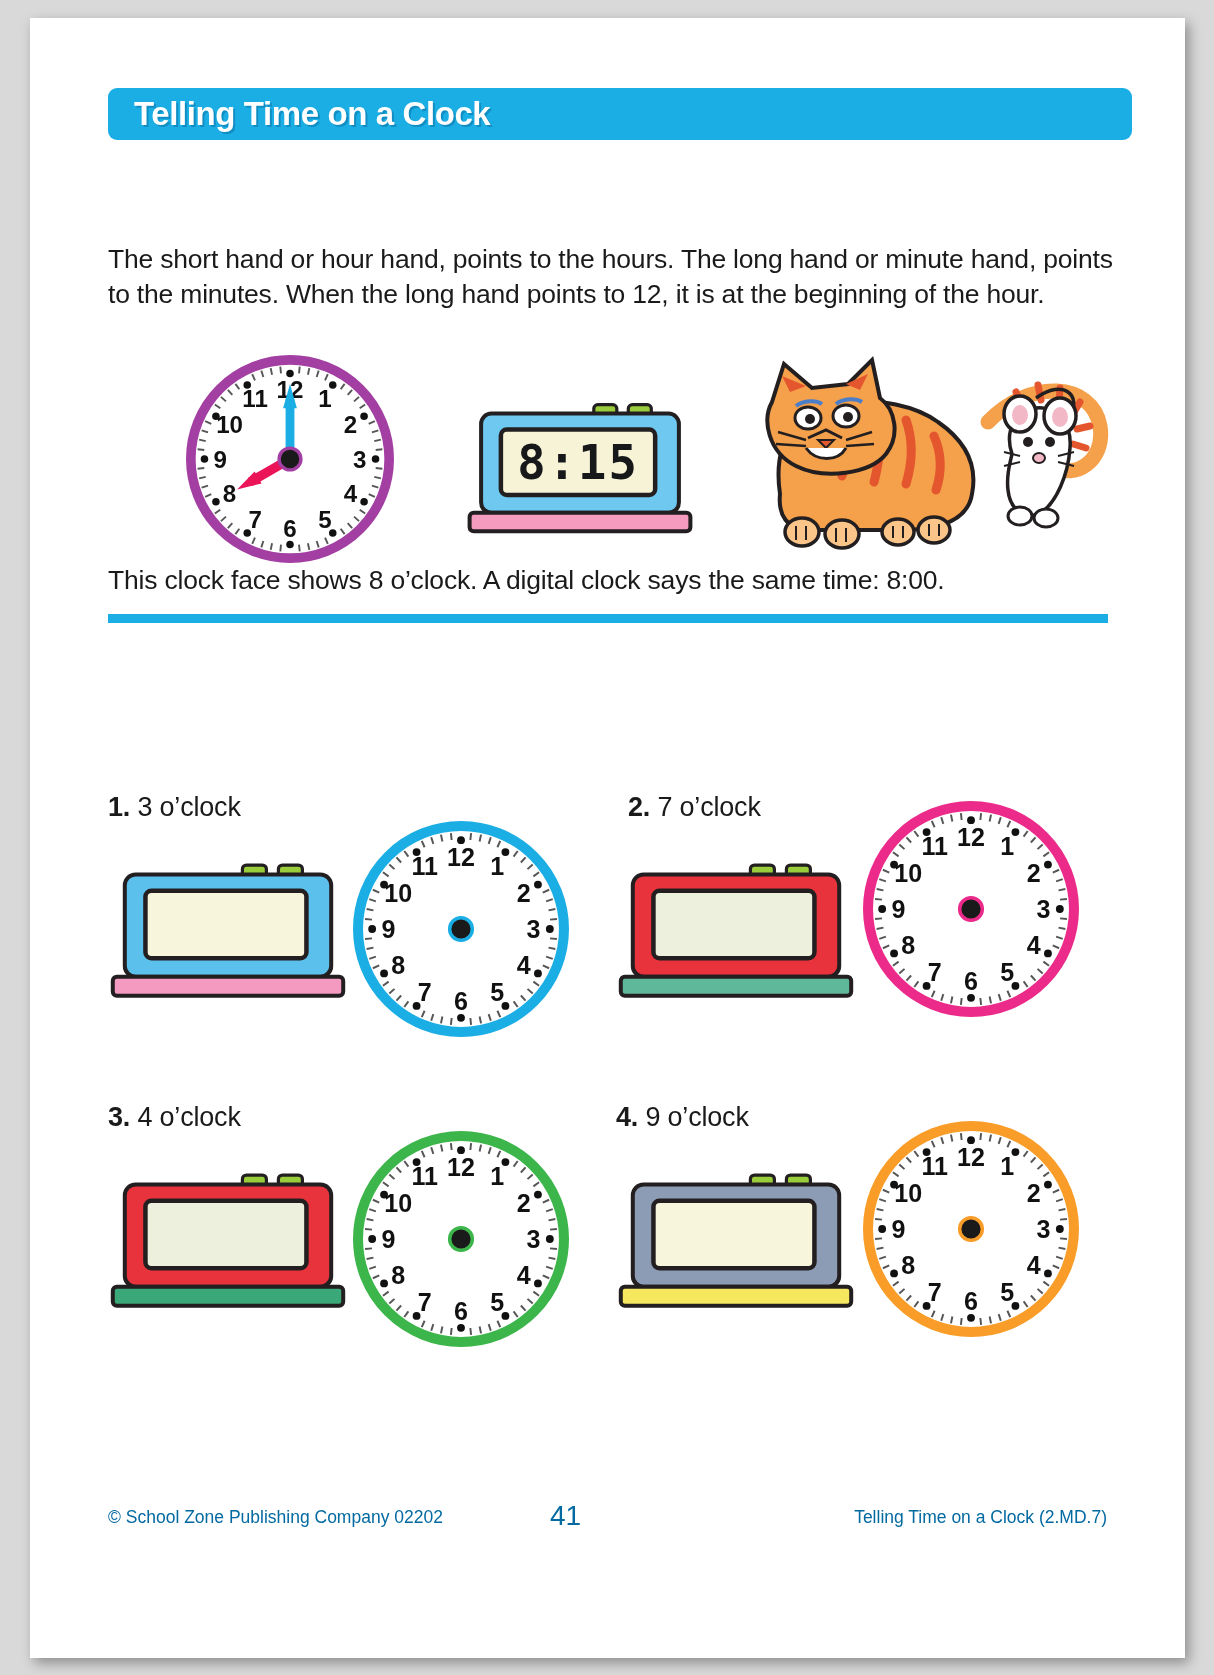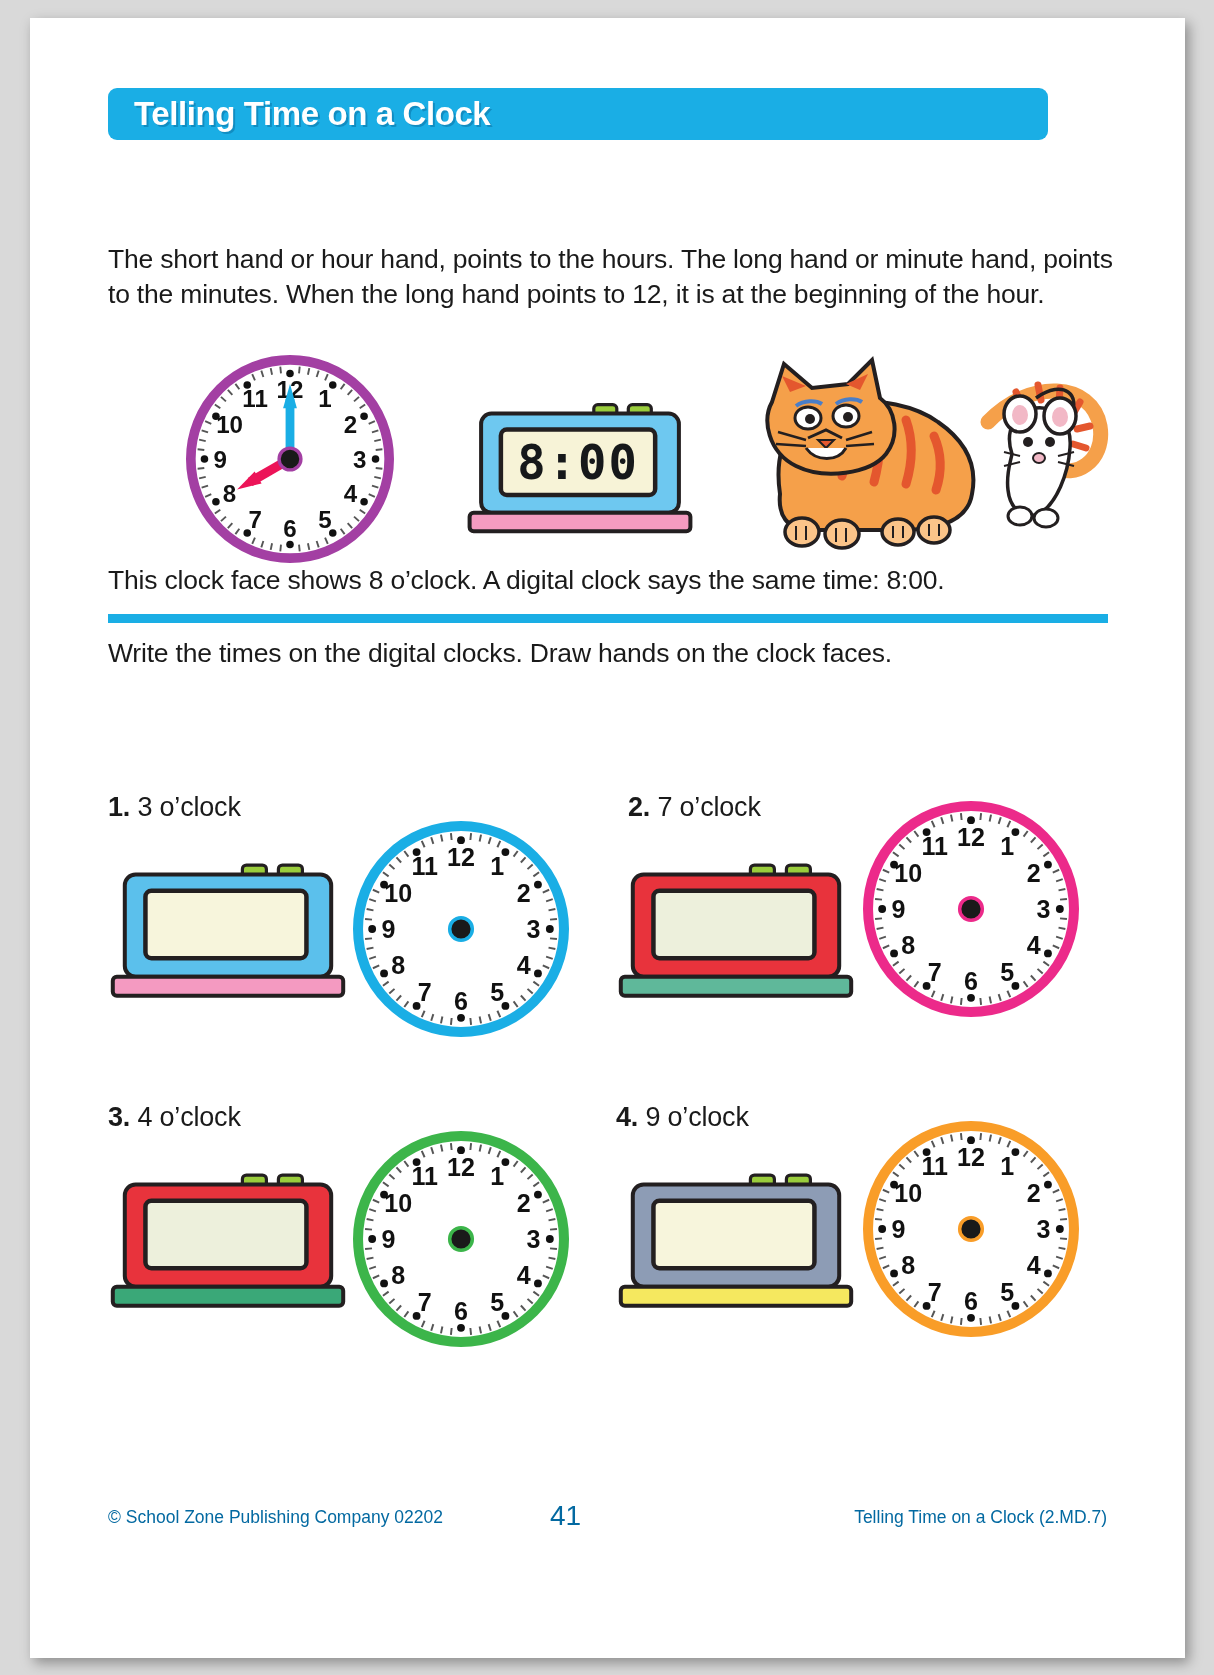--- a/index.html
+++ b/index.html
@@ -20,21 +20,21 @@
     height: 1640px;
     background: #ffffff;
     box-shadow: 4px 5px 12px rgba(0,0,0,0.35);
   }
 
   
   .title-bar {
     position: absolute;
     left: 78px;
     top: 70px;
-    width: 940px;
+    width: 1024px;
     height: 52px;
     background: #1aaee5;
     border-radius: 9px;
   }
   .title-bar .title-text {
     position: absolute;
     left: 26px;
     top: 7px;
     font-size: 33px;
     font-weight: bold;
@@ -224,21 +224,21 @@
       </div>
 
     <div class="digital" id="ex-digital" style="left:435px; top:52px; width:230px; height:160px;">
         <svg width="230" height="160" viewBox="0 0 230 160">
           <rect x="128.8" y="16.6" width="23" height="18" rx="4" fill="#9acd3c" stroke="#231f20" stroke-width="3.2"></rect>
           <rect x="163.29999999999998" y="16.6" width="23" height="18" rx="4" fill="#9acd3c" stroke="#231f20" stroke-width="3.2"></rect>
           <rect x="16.1" y="25.6" width="197.79999999999998" height="99.2" rx="10.35" fill="#6ec8f0" stroke="#231f20" stroke-width="4"></rect>
           <rect x="35.88" y="41.472" width="154.284" height="65.47200000000001" rx="6" fill="#f7f3d7" stroke="#231f20" stroke-width="4.5"></rect>
           <rect x="4.6000000000000005" y="124.80000000000001" width="220.79999999999998" height="18.400000000000002" rx="4" fill="#f59bc0" stroke="#231f20" stroke-width="4"></rect>
         </svg>
-      <div class="lcd-text" id="ex-lcd" style="left: 35.88px; top: 50.6381px; width: 154.284px; text-align: center; font-size: 47.1398px; line-height: 47.1398px;">8:00</div>
+      <div class="lcd-text" id="ex-lcd" style="left: 35.88px; top: 50.6381px; width: 154.284px; text-align: center; font-size: 47.1398px; line-height: 47.1398px;">8:15</div>
     </div>
 
     <div class="critters">
       <svg width="390" height="220" viewBox="0 0 390 220">
 
         <path d="M268 78 C 310 34, 372 38, 380 82 C 386 118, 352 136, 336 122" fill="none" stroke="#231f20" stroke-width="4"></path>
         <path d="M268 78 C 310 34, 372 38, 380 82 C 386 118, 352 136, 336 122" fill="none" stroke="#f5a04a" stroke-width="15" stroke-linecap="round"></path>
         <g stroke="#e4572e" stroke-width="7" stroke-linecap="round">
           <line x1="296" y1="48" x2="302" y2="62"></line>
           <line x1="318" y1="41" x2="321" y2="56"></line>
@@ -323,21 +323,20 @@
         <g fill="#ffffff" stroke="#231f20" stroke-width="3">
           <ellipse cx="300" cy="172" rx="12" ry="9"></ellipse>
           <ellipse cx="326" cy="174" rx="12" ry="9"></ellipse>
         </g>
       </svg>
     </div>
   </div>
 
   <div class="caption">This clock face shows 8 o’clock. A digital clock says the same time: 8:00.</div>
   <div class="divider"></div>
-  <div class="instructions">Write the times on the digital clocks. Draw hands on the clock faces.</div>
 
   <div class="item" id="item-0" style="left:0; top:750px; width:580px; height:260px;">
     <div class="item-label" style="left:78px; top:24px;">
       <b>1.</b>
       <span>3 o’clock</span>
     </div>
     <div class="digital" style="left:78px; top:80px; width:240px; height:165px;">
         <svg width="240" height="165" viewBox="0 0 240 165">
           <rect x="134.4" y="17.025000000000002" width="24" height="18.375" rx="4" fill="#9acd3c" stroke="#231f20" stroke-width="3.2"></rect>
           <rect x="170.39999999999998" y="17.025000000000002" width="24" height="18.375" rx="4" fill="#9acd3c" stroke="#231f20" stroke-width="3.2"></rect>

